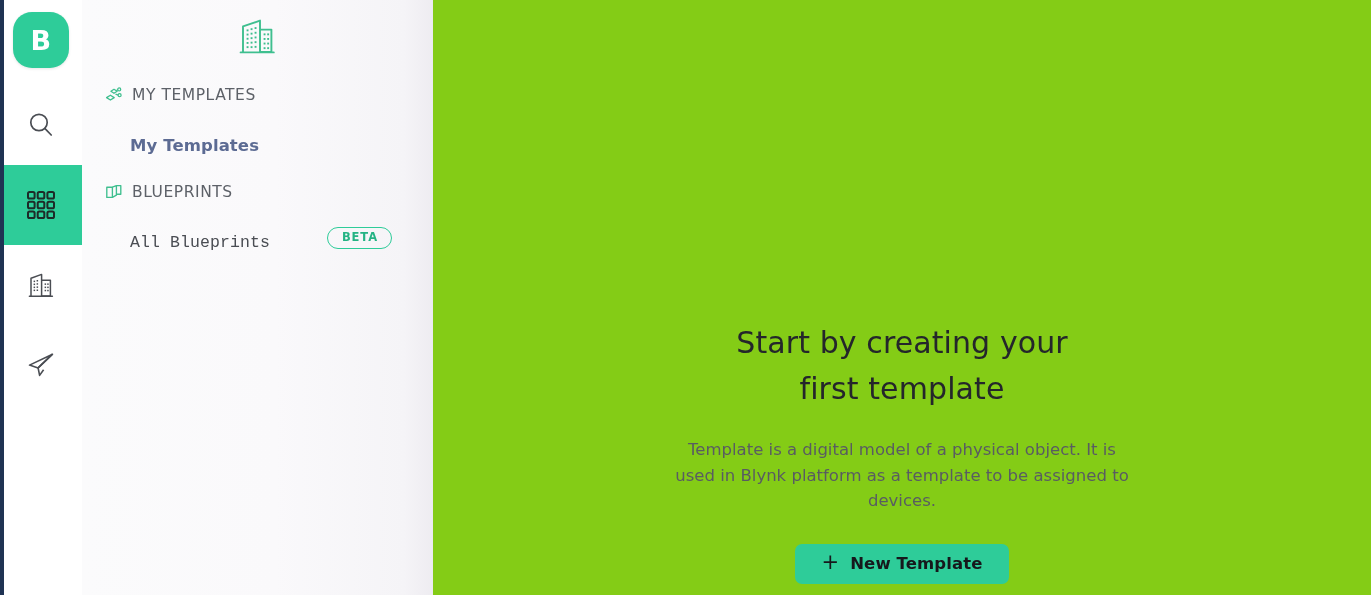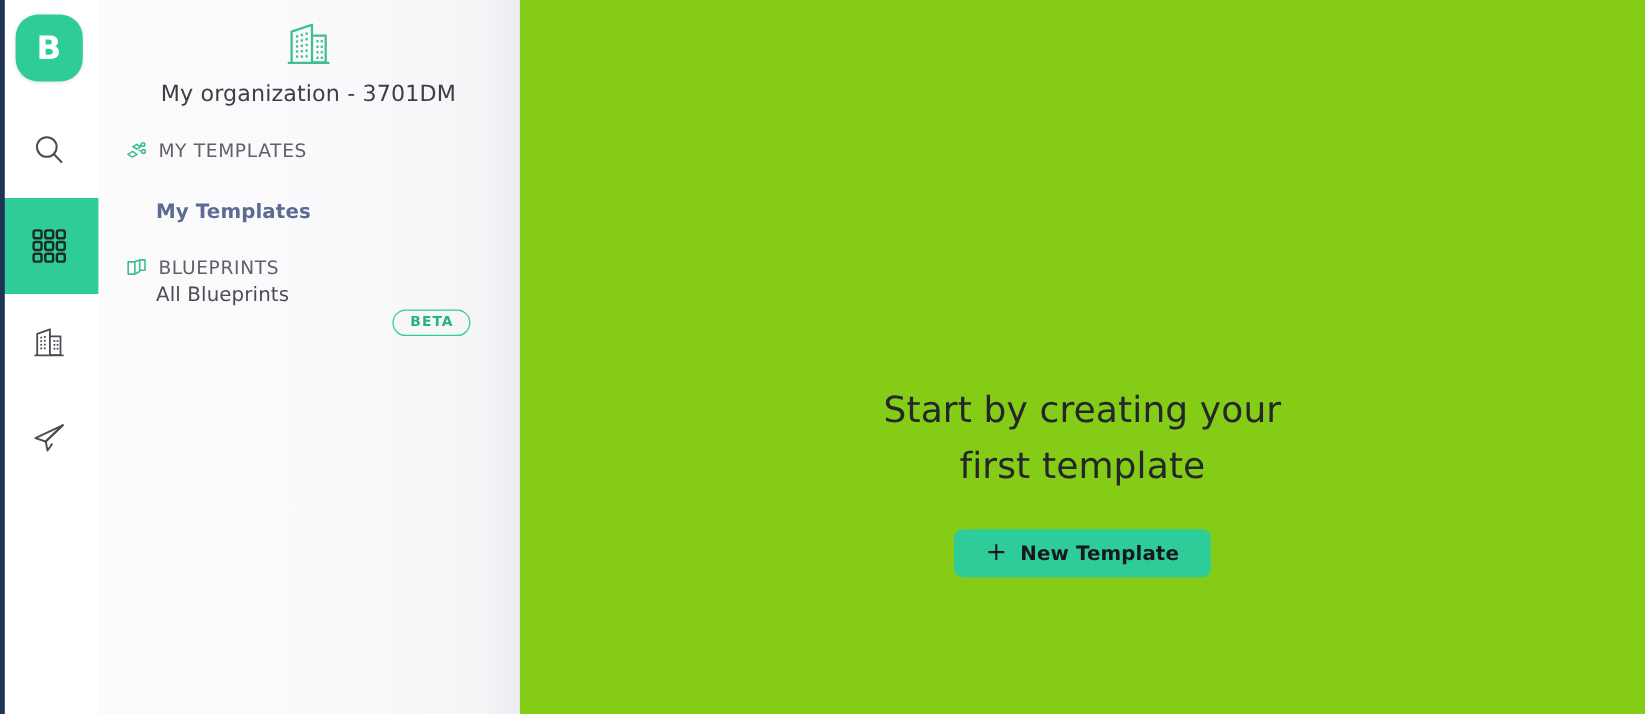--- a/index.html
+++ b/index.html
@@ -150,21 +150,23 @@
     cursor: pointer;
   }
   .nav-link.first { margin-top: 28px; }
   .nav-link.active {
     color: #5c6b93;
     font-weight: bold;
     letter-spacing: 0.1px;
   }
   .nav-link.plain {
     color: #4a4d53;
-    letter-spacing: 0.1px;
+    margin-top: 28px;
+    letter-spacing: 0.1px;
+    font-family: Liberation Mono, monospace;
   }
 
   
   .main {
     position: relative;
     flex: 1 1 auto;
     height: 595px;
     background: #84cc16;
     display: flex;
     align-items: center;
@@ -319,21 +321,20 @@
               <rect x="32.2" y="19.4" width="1.9" height="1.9"></rect>
             <rect x="28.6" y="24" width="1.9" height="1.9"></rect>
               <rect x="32.2" y="24" width="1.9" height="1.9"></rect>
             <rect x="28.6" y="28.6" width="1.9" height="1.9"></rect>
               <rect x="32.2" y="28.6" width="1.9" height="1.9"></rect>
             <rect x="28.6" y="33.2" width="1.9" height="1.9"></rect>
               <rect x="32.2" y="33.2" width="1.9" height="1.9"></rect>
           </g>
         </svg>
       </div>
-      <div class="org-title">My organization - 3701DM</div>
     </div>
 
     <div class="section">
       <div class="section-head">
         <span class="sec-icon">
           <svg width="20" height="20" viewBox="0 0 20 20" fill="none">
             <path d="M2.6 12.6L6.4 10.2L10.2 12.6L6.4 15L2.6 12.6Z" stroke="#3fbf8f" stroke-width="1.3" stroke-linejoin="round"></path>
             <path d="M6.9 6.3L10 4.3L13.1 6.3L10 8.3L6.9 6.3Z" stroke="#3fbf8f" stroke-width="1.3" stroke-linejoin="round"></path>
             <circle cx="15.2" cy="4.4" r="1.5" stroke="#3fbf8f" stroke-width="1.3"></circle>
             <circle cx="15.6" cy="10.2" r="1.5" stroke="#3fbf8f" stroke-width="1.3"></circle>
@@ -359,20 +360,21 @@
         <span class="beta-badge">BETA</span>
       </div>
       <div class="nav-link plain">All Blueprints</div>
     </div>
   </aside>
 
   <main class="main">
     <div class="empty-state">
       <div class="empty-title">Start by creating your
 first template</div>
+      <div class="empty-desc">Template is a digital model of a physical object. It is used in Blynk platform as a template to be assigned to devices.</div>
       <button class="new-btn">
         <span class="plus">+</span>
         <span>New Template</span>
       </button>
     </div>
   </main>
 
 </div>
 
 </body></html>

